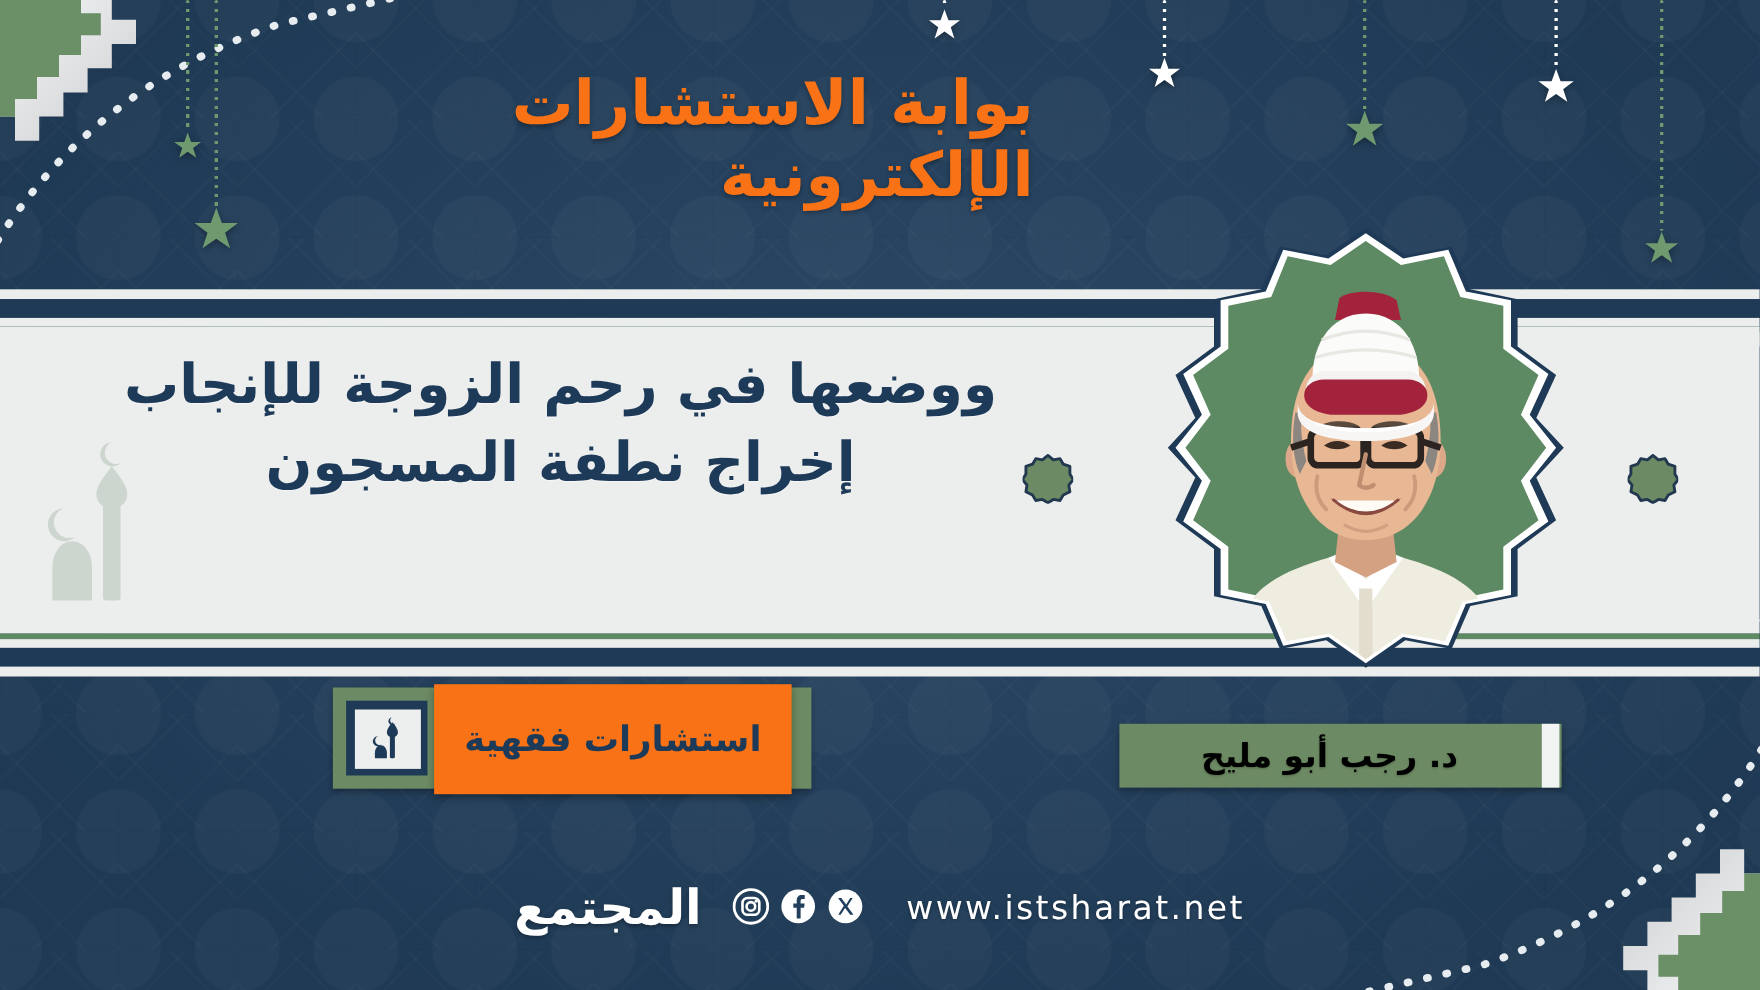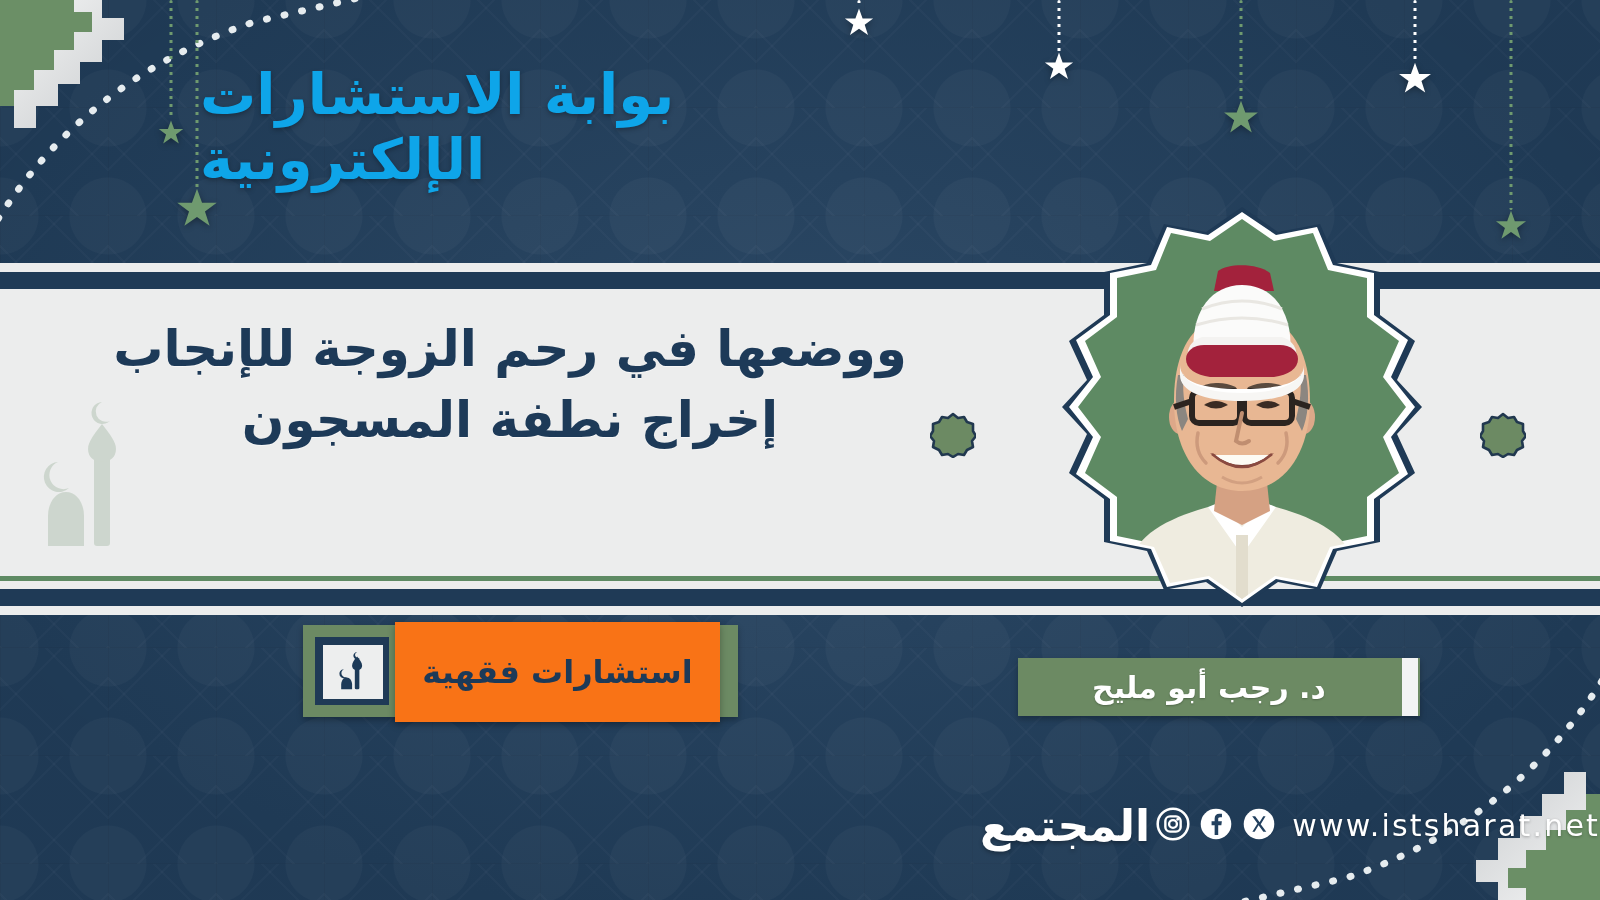--- a/index.html
+++ b/index.html
@@ -193,52 +193,53 @@
   }
   .name-bar .accent {
     position: absolute;
     right: 2px;
     top: 0;
     width: 16px;
     height: 100%;
     background: #f2f3f3;
   }
   .name-text {
-    color: #ffffff;
+    color: #000000;
     font-size: 30px;
     font-weight: bold;
     direction: rtl;
     margin-right: 20px;
     text-shadow: 0 1px 2px rgba(0,0,0,0.25);
   }
 
   
   .header-calli {
     position: absolute;
     top: 62px;
     left: 200px;
     width: 740px;
-    text-align: left;
-    color: #0ea5e9;
+    text-align: right;
+    color: #f97316;
     font-size: 56px;
     font-weight: bold;
     direction: rtl;
     text-shadow: 0 2px 5px rgba(0,0,0,0.30);
     letter-spacing: 1px;
   }
 
   
   .footer {
     position: absolute;
     left: 0; right: 0;
     top: 778px;
     height: 95px;
     display: flex;
     align-items: center;
-    justify-content: flex-end;
+    justify-content: center;
+    gap: 22px;
     direction: ltr;
   }
   .footer-logo {
     color: #ffffff;
     font-size: 44px;
     font-weight: bold;
     direction: rtl;
     text-shadow: 0 2px 4px rgba(0,0,0,0.3);
     margin-right: 6px;
   }

